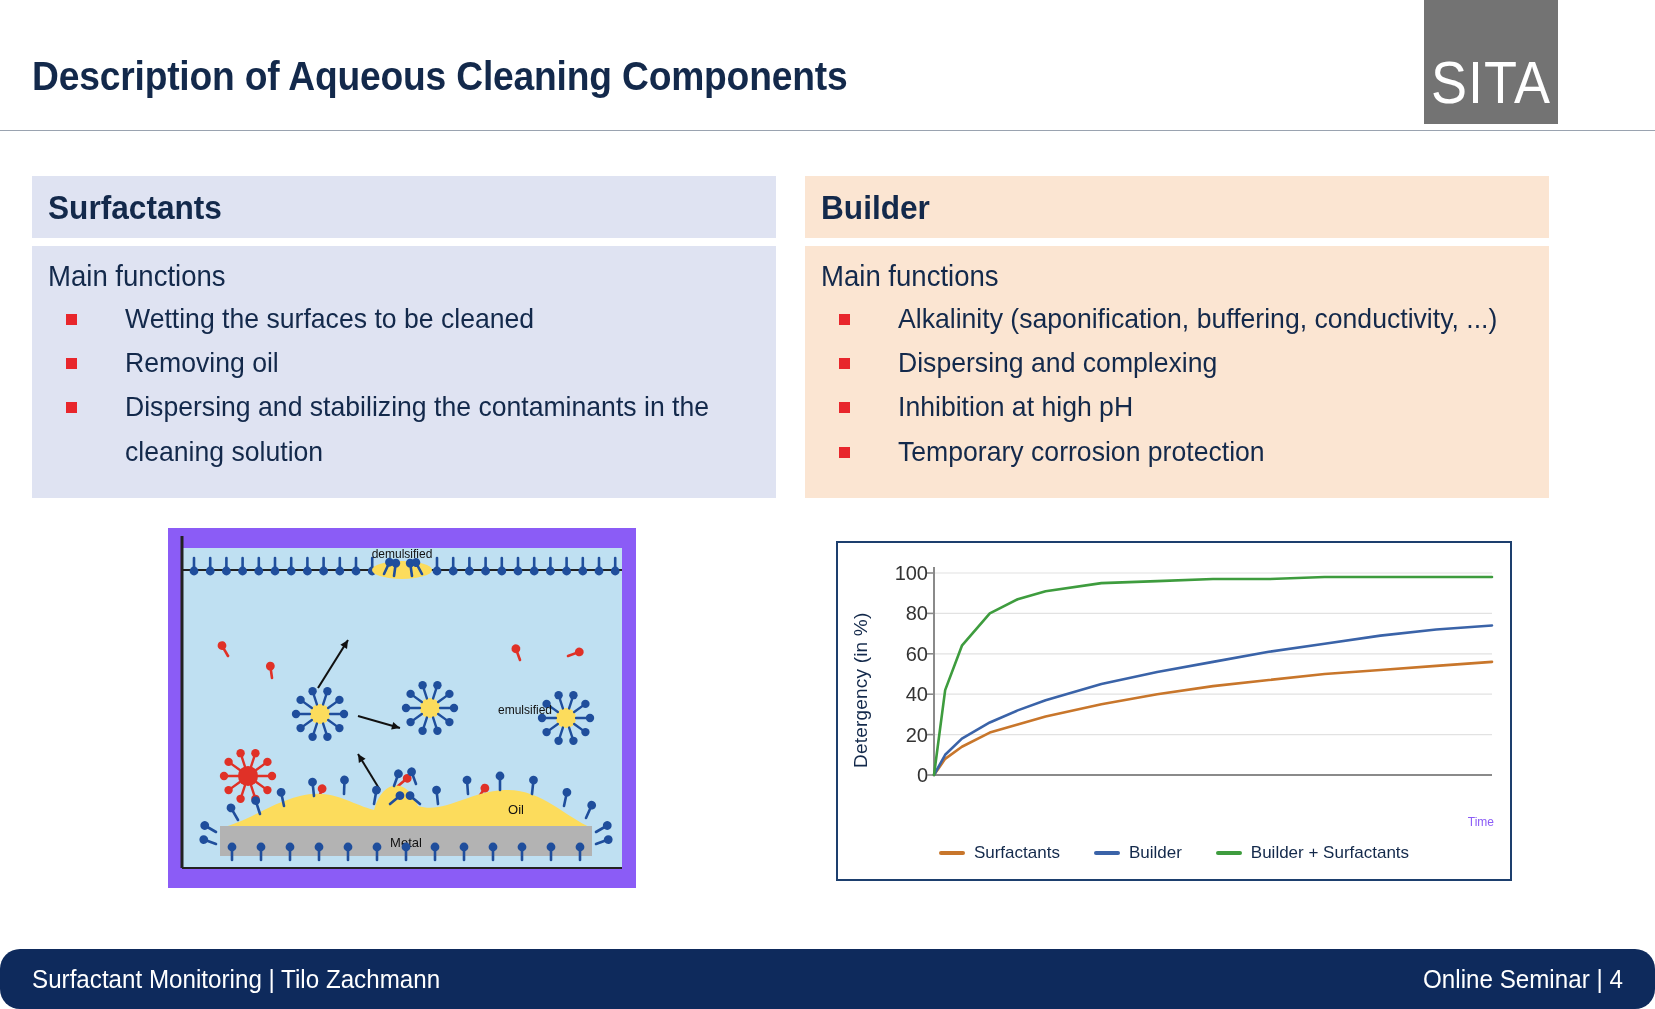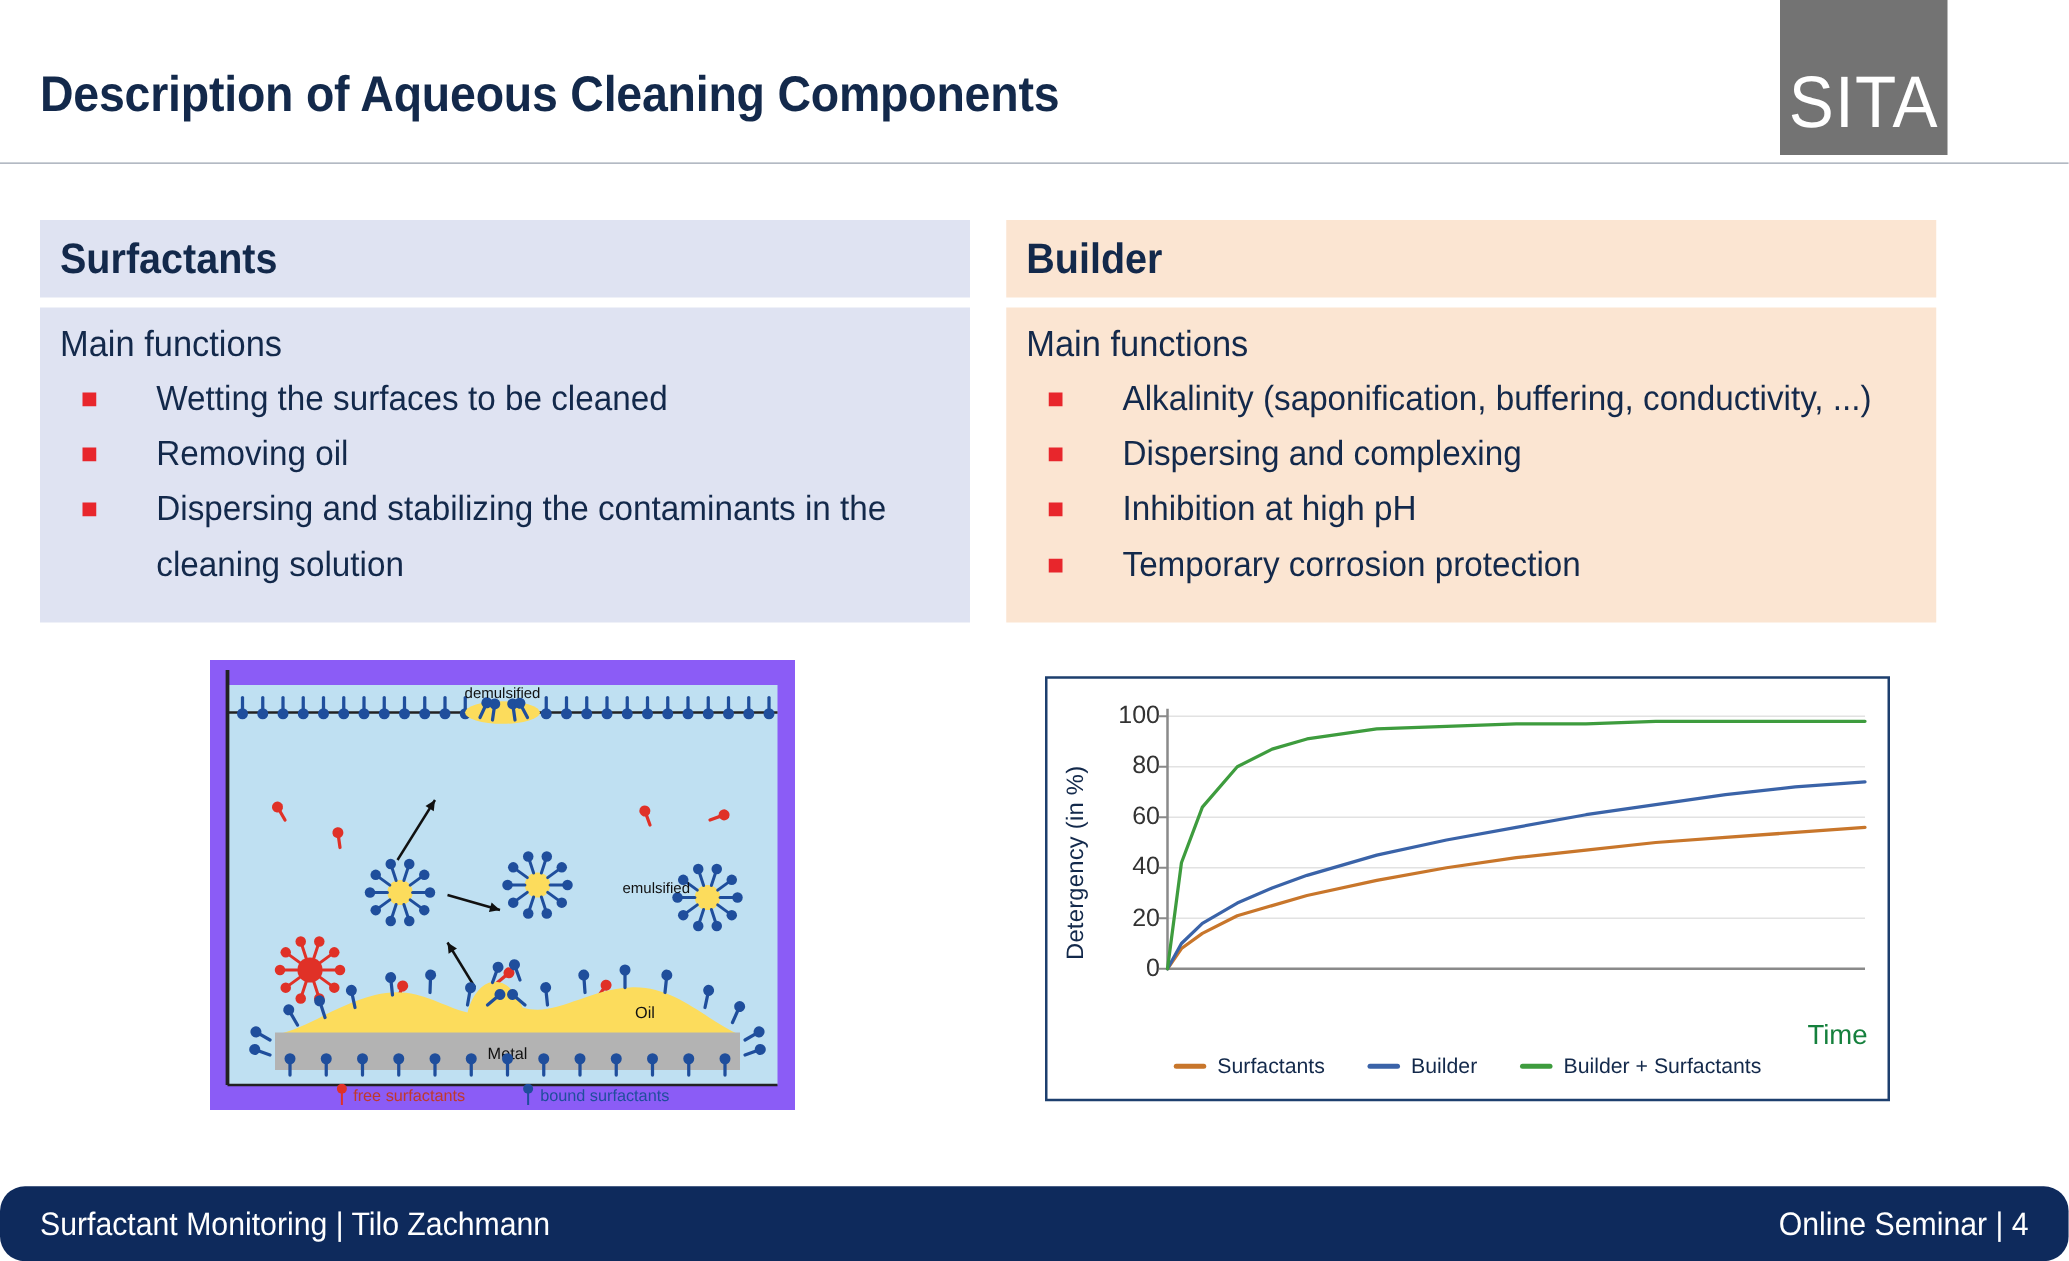--- a/index.html
+++ b/index.html
@@ -105,21 +105,21 @@
     writing-mode:vertical-rl;transform:rotate(180deg);
     display:flex;align-items:center;justify-content:center;
     font-size:19px;color:#13294b;letter-spacing:0.2px;
   }
   .ytick{
     position:absolute;right:0;font-size:20px;color:#333;
     text-align:center;transform:translateY(-50%);
   }
   .ytick-col{position:absolute;left:34px;top:0;width:56px;height:100%;}
   .xlabel{
-    position:absolute;right:16px;top:272px;font-size:22px;color:#15803d;
+    position:absolute;right:16px;top:272px;font-size:12px;color:#8b5cf6;
   }
   .legend{
     position:absolute;left:0;right:0;top:300px;
     display:flex;align-items:center;justify-content:center;gap:34px;
     font-size:17px;color:#13294b;
   }
   .leg-item{display:flex;align-items:center;gap:9px;}
   .leg-swatch{width:26px;height:4px;border-radius:2px;display:block;}
 
   
@@ -578,36 +578,20 @@
         <g transform="translate(428,304) rotate(240)">
           <line x1="0" y1="0" x2="0" y2="13" stroke="#1f4e9c" stroke-width="2.6" stroke-linecap="round"></line>
           <circle cx="0" cy="13" r="4.4" fill="#1f4e9c"></circle>
         </g>
         <g transform="translate(428,316) rotate(250)">
           <line x1="0" y1="0" x2="0" y2="13" stroke="#1f4e9c" stroke-width="2.6" stroke-linecap="round"></line>
           <circle cx="0" cy="13" r="4.4" fill="#1f4e9c"></circle>
         </g>
         <line x1="14" y1="340" x2="454" y2="340" stroke="#222" stroke-width="2"></line>
       </svg>
-  </div>
-  <div class="fig-caption">
-    <div class="cap-item cap-free">
-      <svg width="9" height="18">
-        <circle cx="4.5" cy="4" r="4" fill="#e03127"></circle>
-        <line x1="4.5" y1="5" x2="4.5" y2="17" stroke="#e03127" stroke-width="1.6"></line>
-      </svg>
-      <span>free surfactants</span>
-    </div>
-    <div class="cap-item cap-bound">
-      <svg width="9" height="18">
-        <circle cx="4.5" cy="4" r="4" fill="#1f4e9c"></circle>
-        <line x1="4.5" y1="5" x2="4.5" y2="17" stroke="#1f4e9c" stroke-width="1.6"></line>
-      </svg>
-      <span>bound surfactants</span>
-    </div>
   </div>
 
   <div class="chartbox">
     <div class="chart-inner">
       <div class="ylabel">Detergency (in %)</div>
       <div class="ytick-col" id="ytick-col">
           <div class="ytick" style="top: 232px;">0</div>
           <div class="ytick" style="top: 191.6px;">20</div>
           <div class="ytick" style="top: 151.2px;">40</div>
           <div class="ytick" style="top: 110.8px;">60</div>

